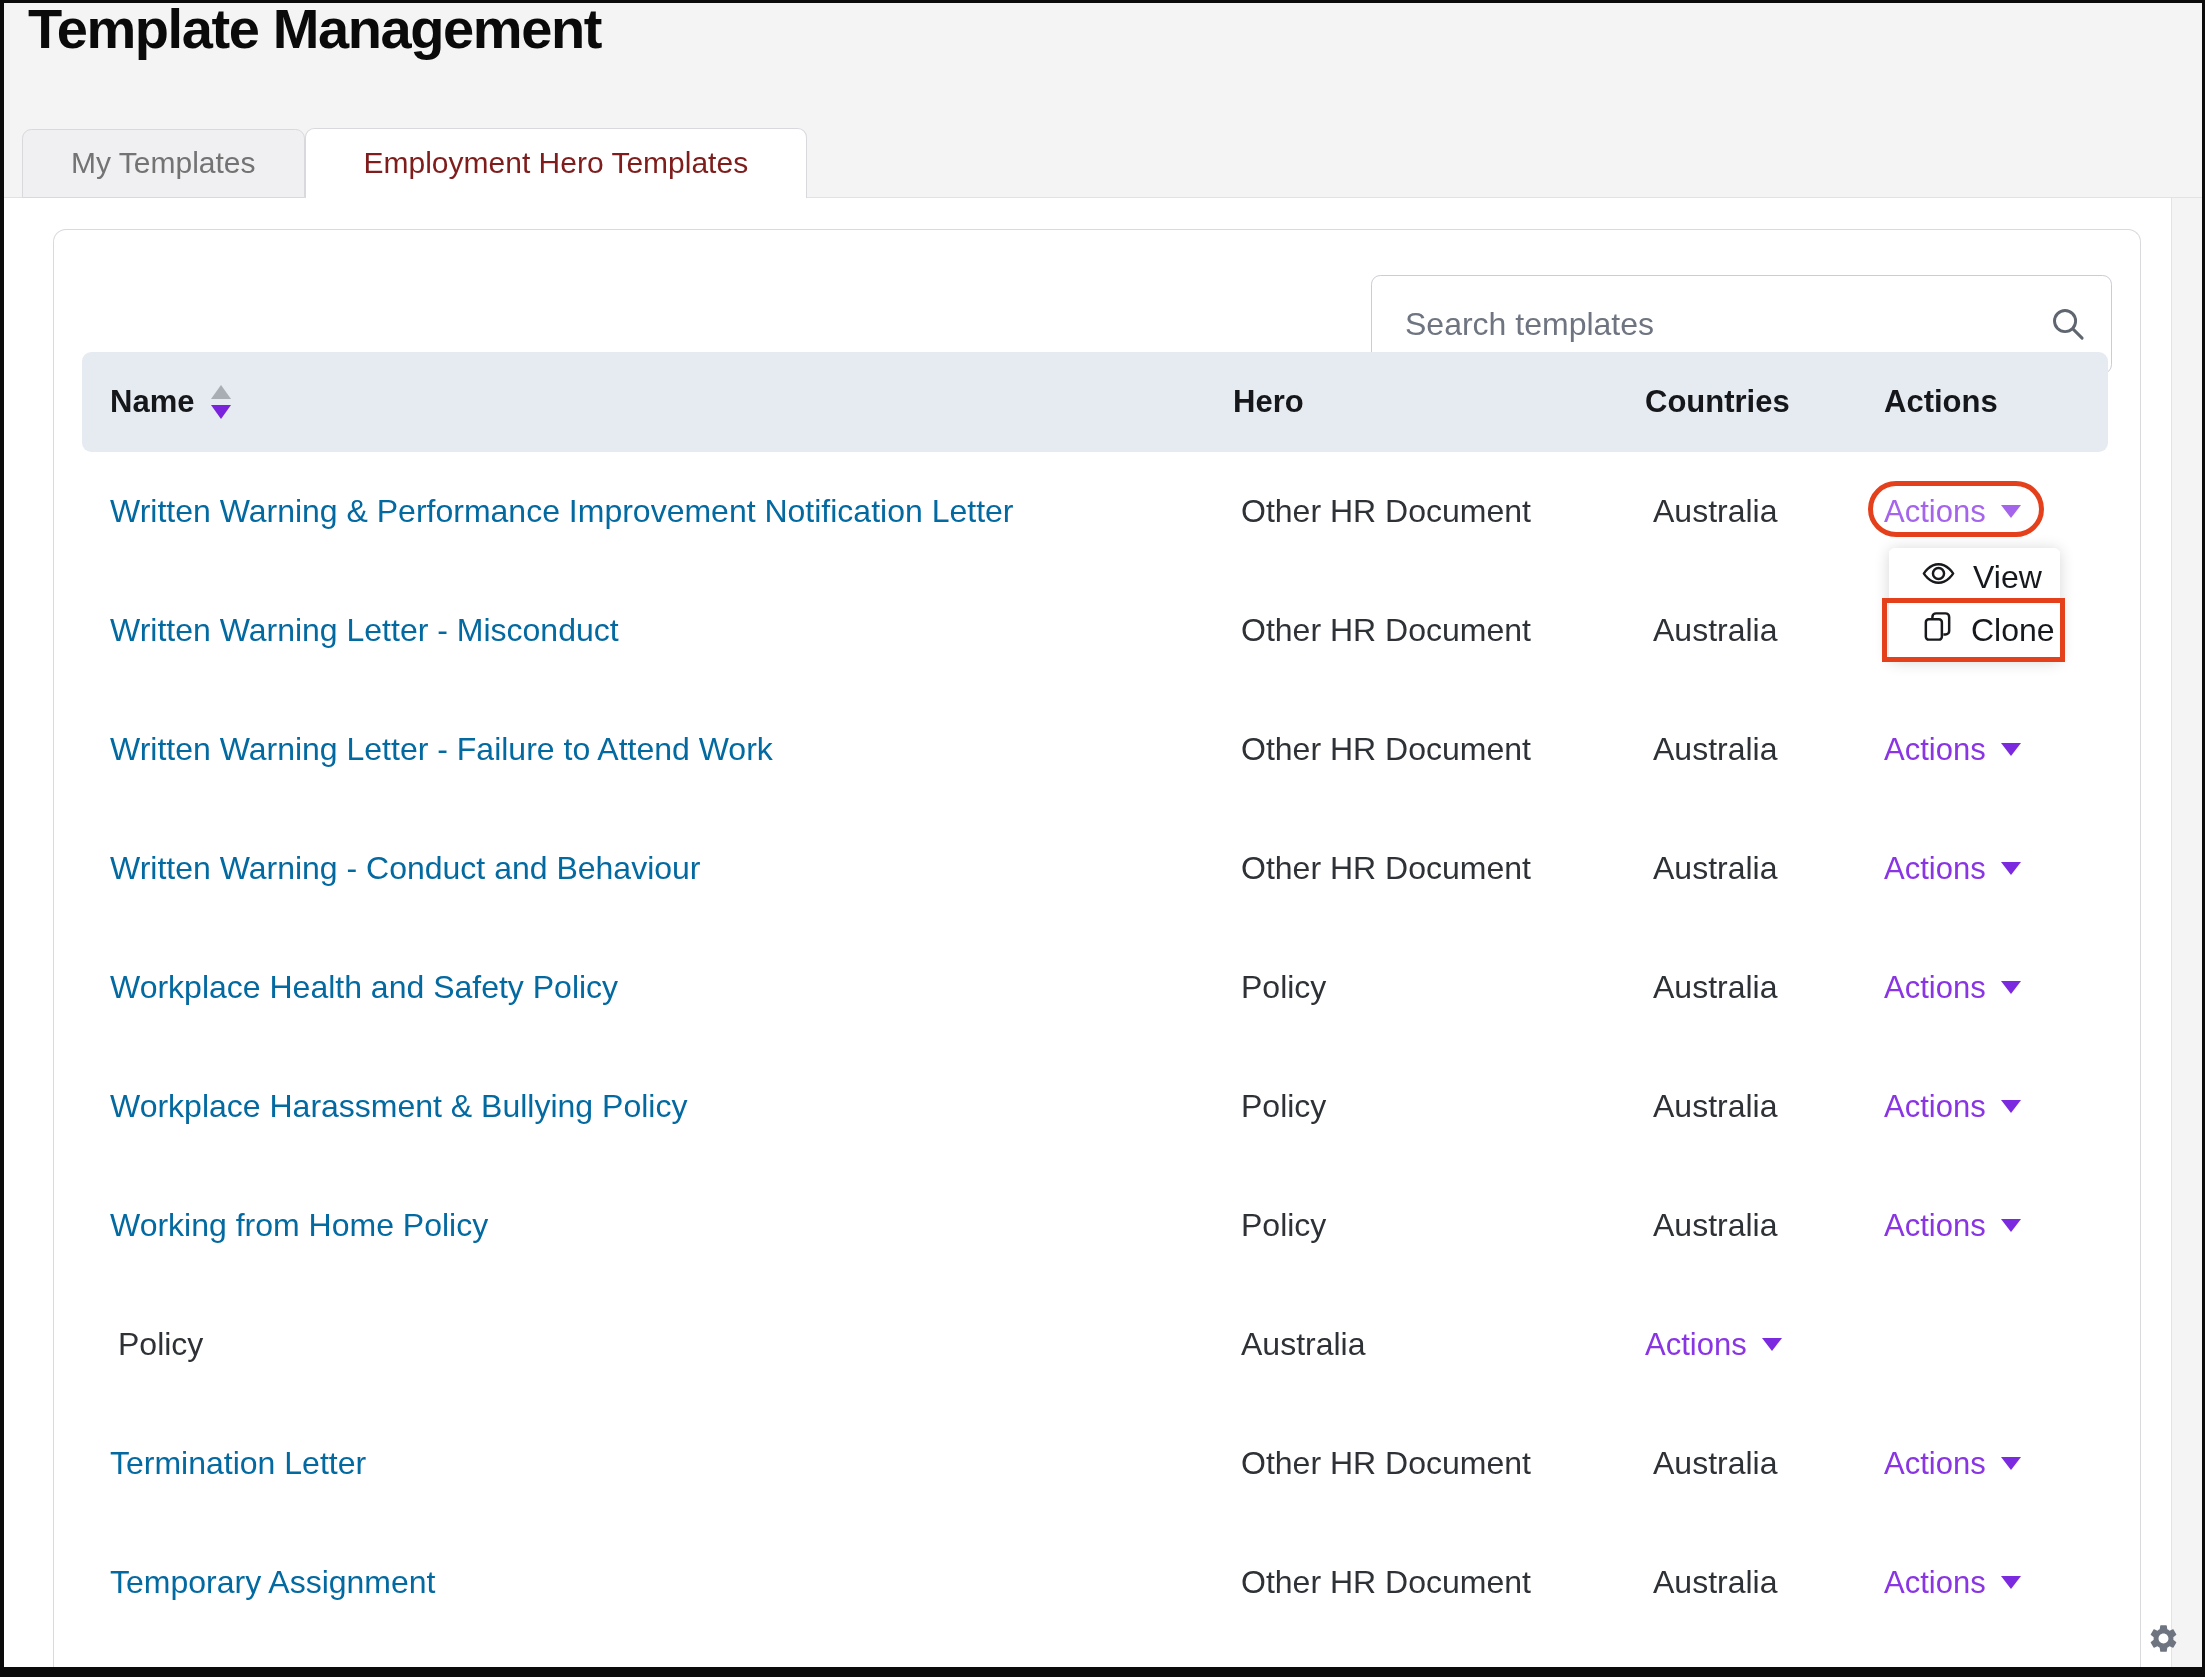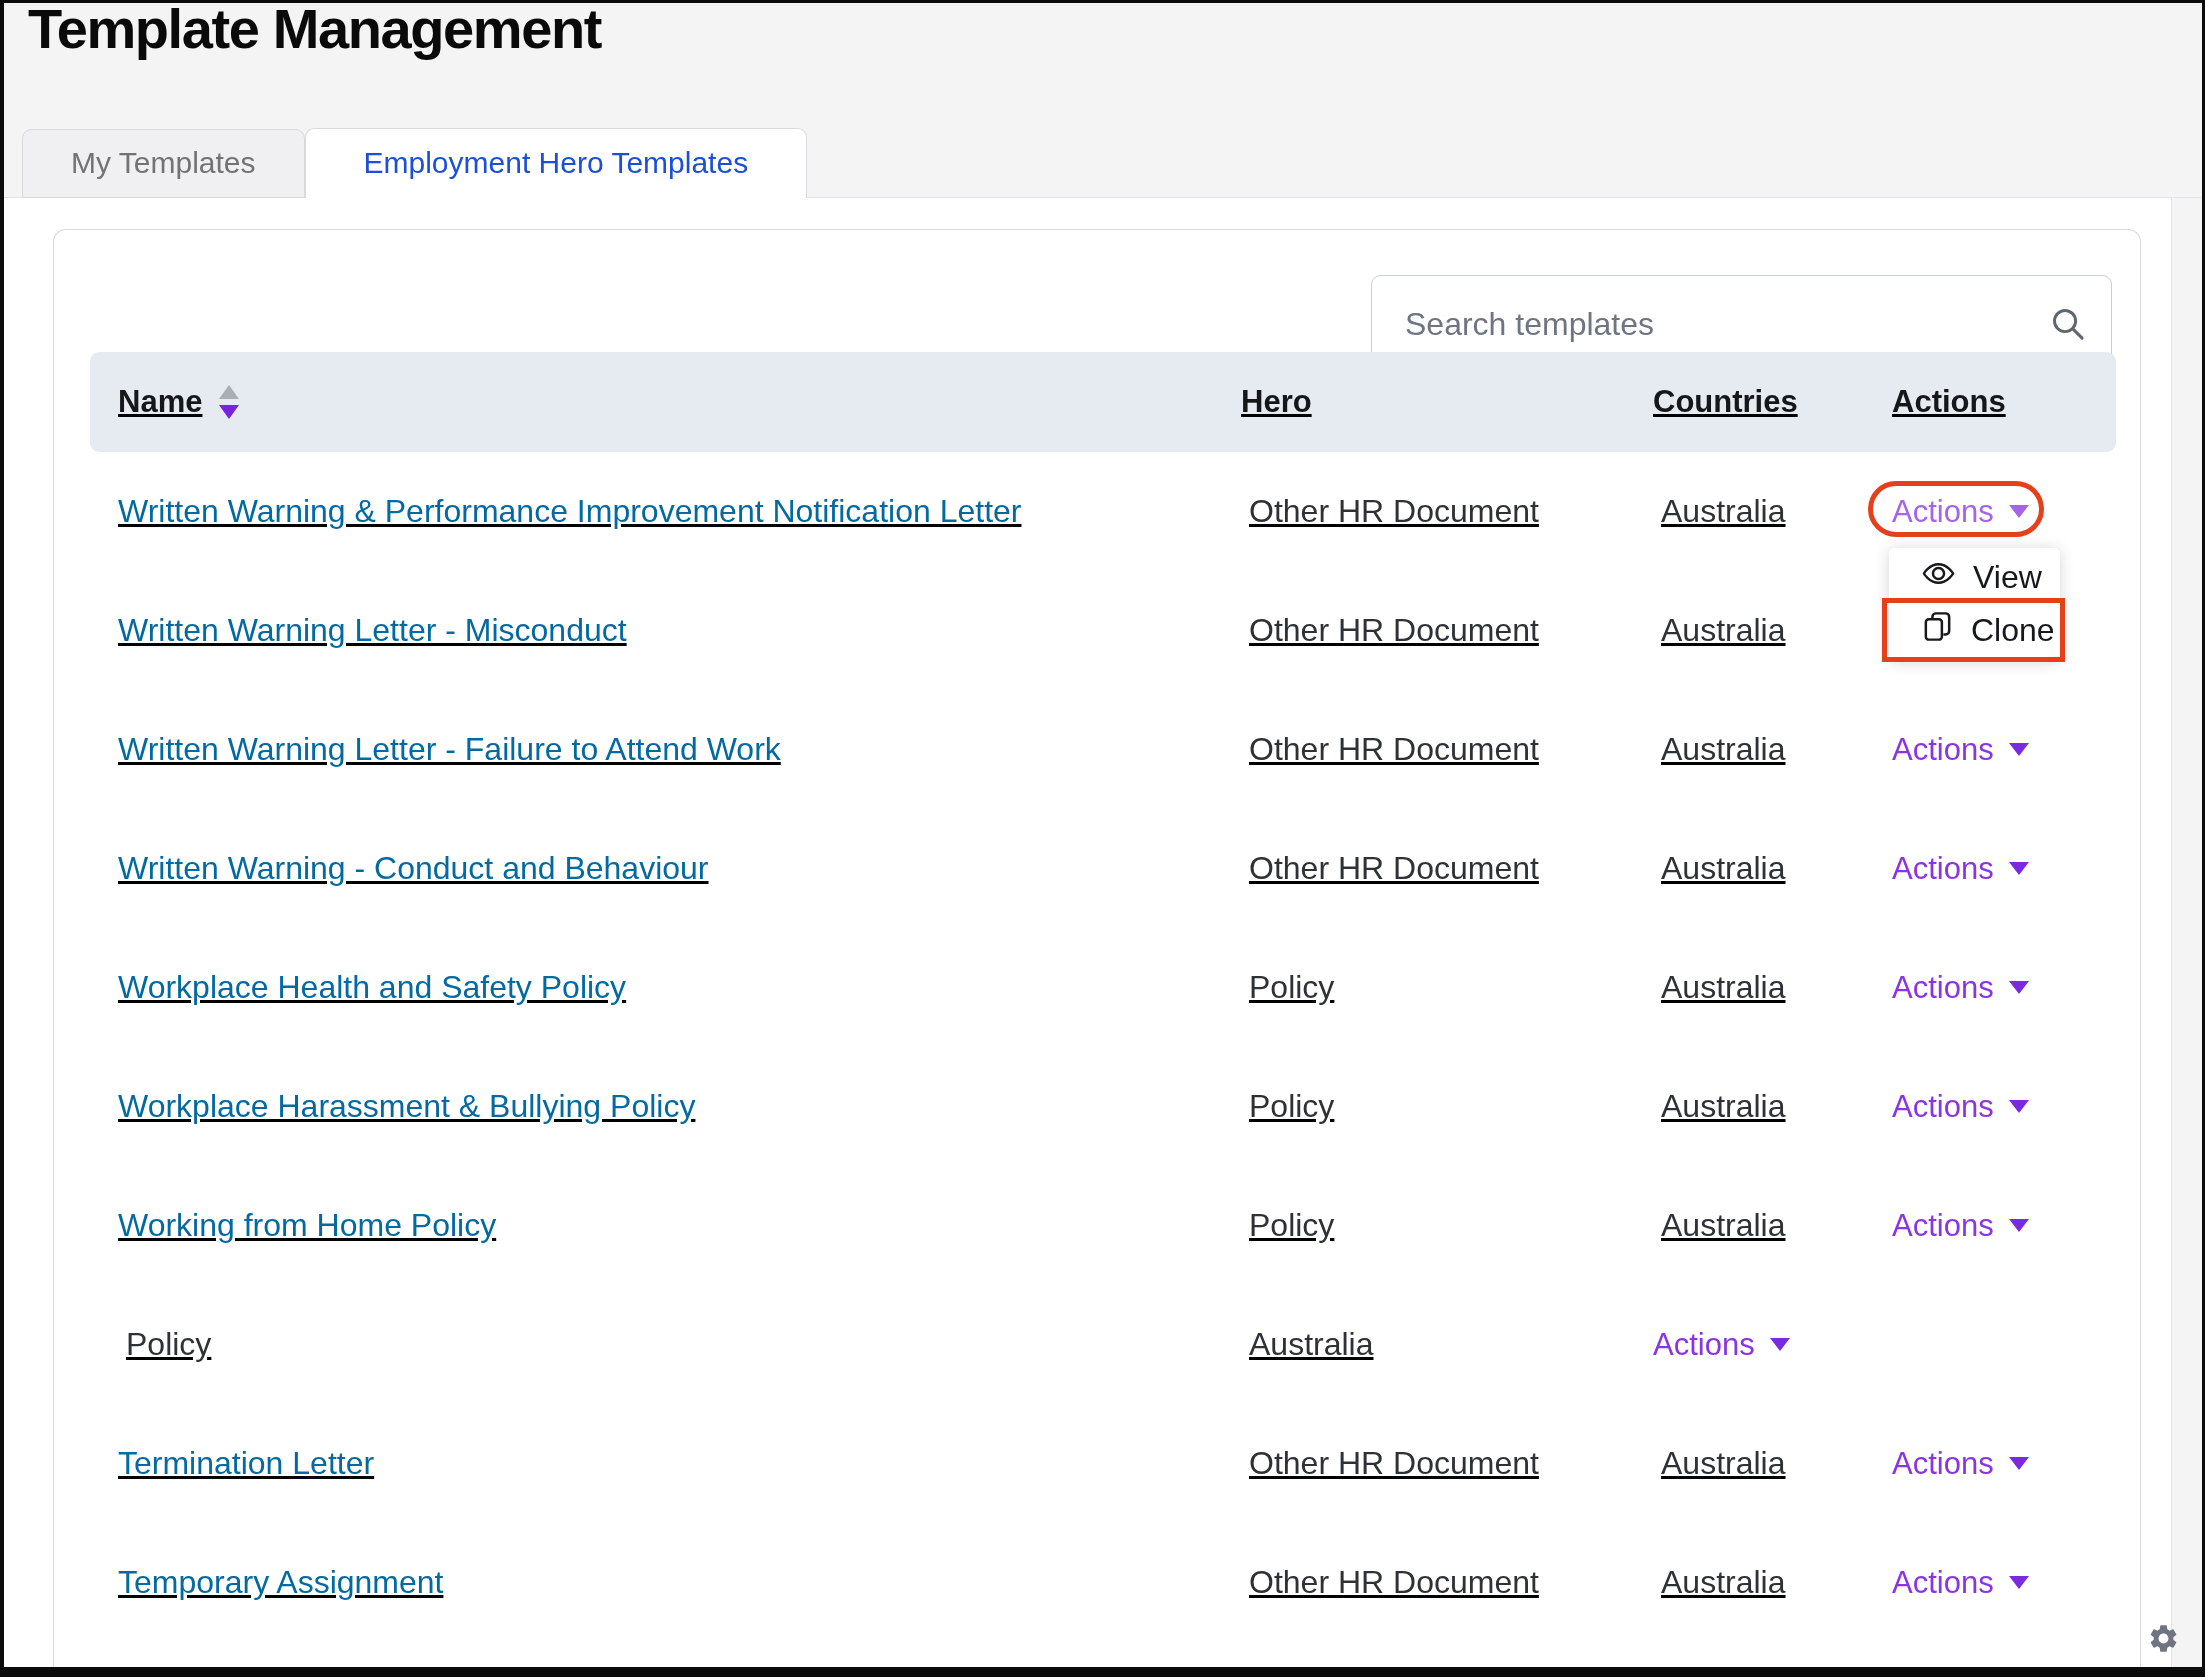--- a/index.html
+++ b/index.html
@@ -11,41 +11,41 @@
 
   
   .header-strip { position:absolute; top:0; left:0; right:0; height:198px;
                   background:#f4f4f5; border-bottom:0.9px solid #e2e2e6; z-index:3; }
   .page-title { position:absolute; left:28px; top:-3.7px; font-size:56px; font-weight:900;
                 letter-spacing:-1.4px; color:#0a0a0a; }
   .tabs { position:absolute; left:22px; bottom:-0.9px; display:flex; align-items:flex-end; }
   .tab { height:69px; display:flex; align-items:center; justify-content:center;
          font-size:30px; padding:0 48px; border:0.9px solid #d9d9dd;
          border-radius:9.3px 9.3px 0 0; background:#f0f0f2; color:#737373; cursor:pointer; }
-  .tab.active { height:70px; background:#ffffff; border-bottom:none; color:#1d4ed8; padding:16px 58px; }
+  .tab.active { height:70px; background:#ffffff; border-bottom:none; color:#7f1d1d; padding:16px 58px; }
 
   
   .panel { position:absolute; top:198px; left:0; bottom:0; width:2172px;
            background:#ffffff; border-right:0.9px solid #e3e3e7; z-index:1; }
 
   .card { position:absolute; left:53px; top:229px; width:2088px; height:1448px;
           background:#ffffff; border:0.9px solid #d9d9de; border-bottom:none;
           border-radius:13px 13px 0 0; z-index:2; }
 
   
   .search-box { position:absolute; left:1317px; top:45px; width:741px; height:99px;
                 border:0.9px solid #c9cdd4; border-radius:9.3px; background:#fff; }
   .search-input { width:100%; height:100%; border:none; outline:none; background:transparent;
                   font-family:"Liberation Sans", sans-serif; font-size:32px; color:#7f1d1d;
                   padding:0 83px 0 33px; }
   .search-input::placeholder { color:#6e7480; opacity:1; }
   .search-icon { position:absolute; right:24px; top:50%; transform:translateY(-50%); }
 
   
-  .table { position:absolute; left:36px; top:122px; width:2026px;text-decoration:underline; }
+  .table { position:absolute; left:28px; top:122px; width:2026px; }
   .thead { display:grid; grid-template-columns:1123px 412px 239px 1fr; align-items:center;
            height:100px; padding-left:28px; background:#e6eaf1; border-radius:9.3px;
            font-size:31px; font-weight:700; color:#15171a; }
   .th { display:flex; align-items:center; }
   .sort-icon { display:inline-flex; flex-direction:column; gap:6.5px; margin-left:16.7px; }
   .sort-up { width:0; height:0; border-left:10.2px solid transparent; border-right:10.2px solid transparent;
              border-bottom:14px solid #a9adb4; }
   .sort-down { width:0; height:0; border-left:10.2px solid transparent; border-right:10.2px solid transparent;
                border-top:14px solid #7b22dd; }
 

